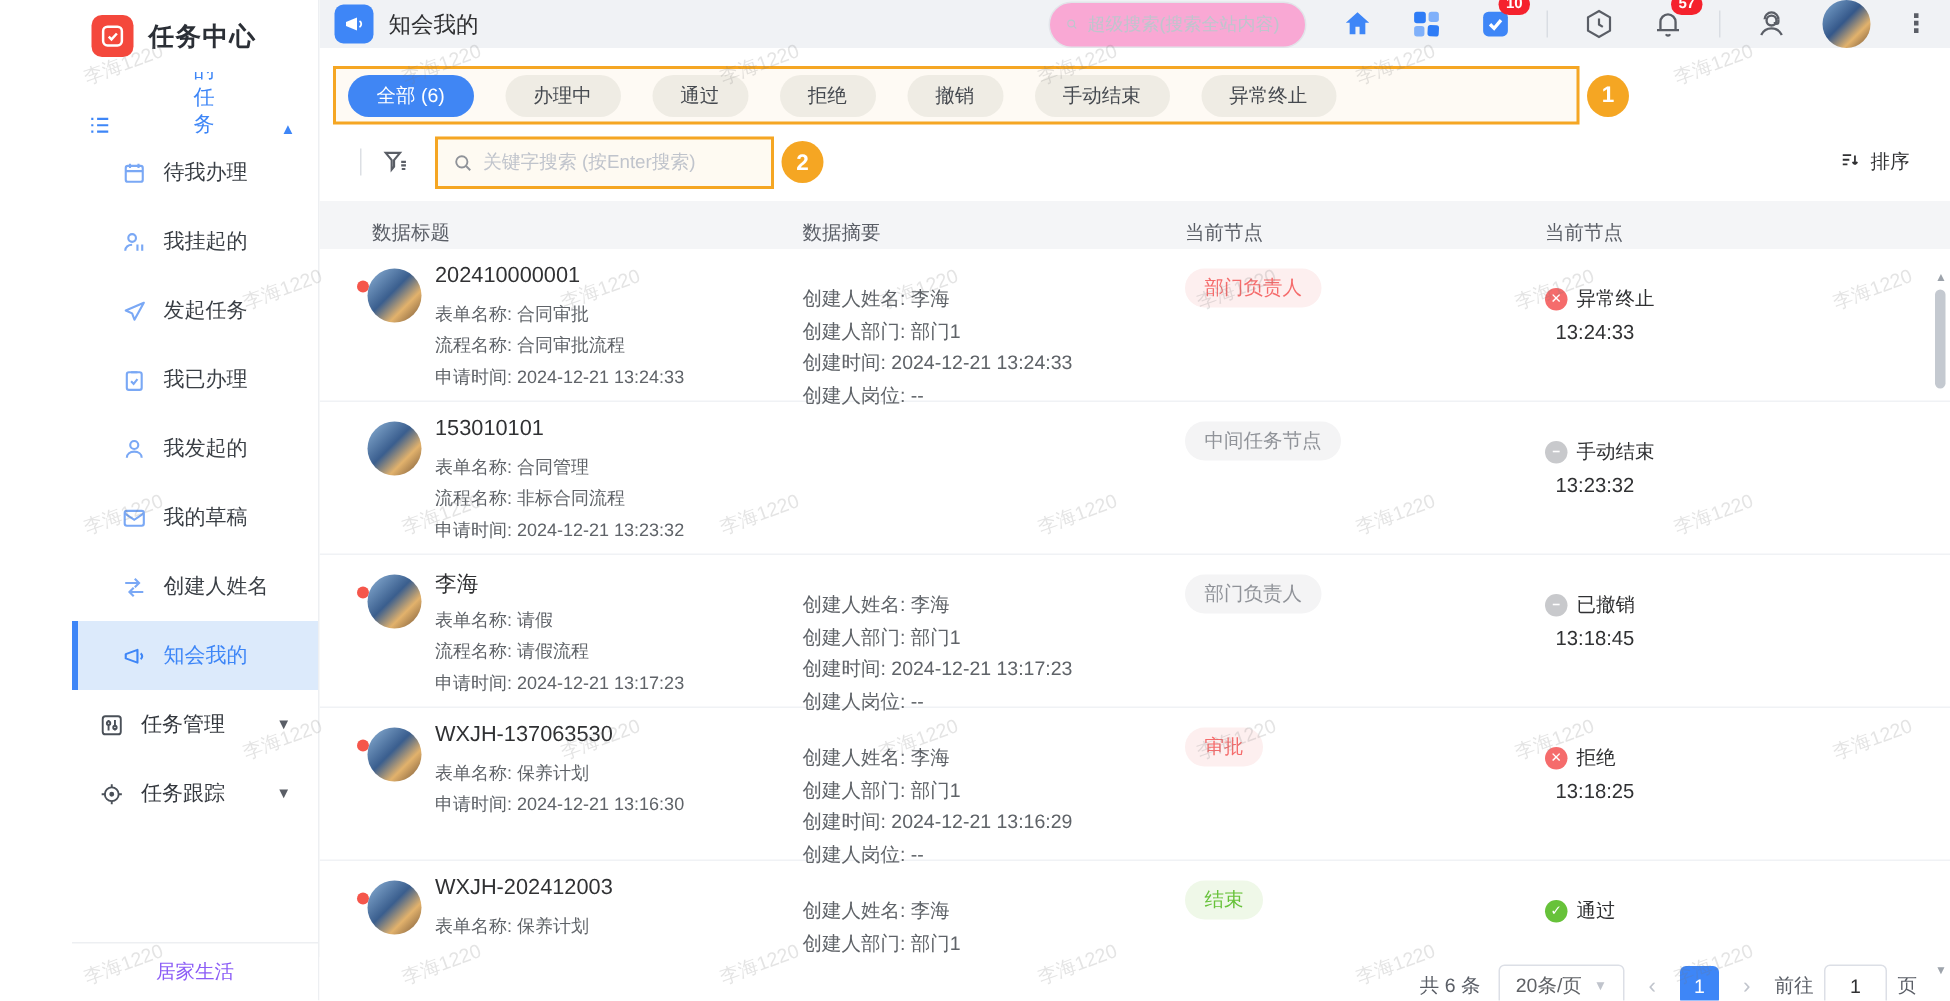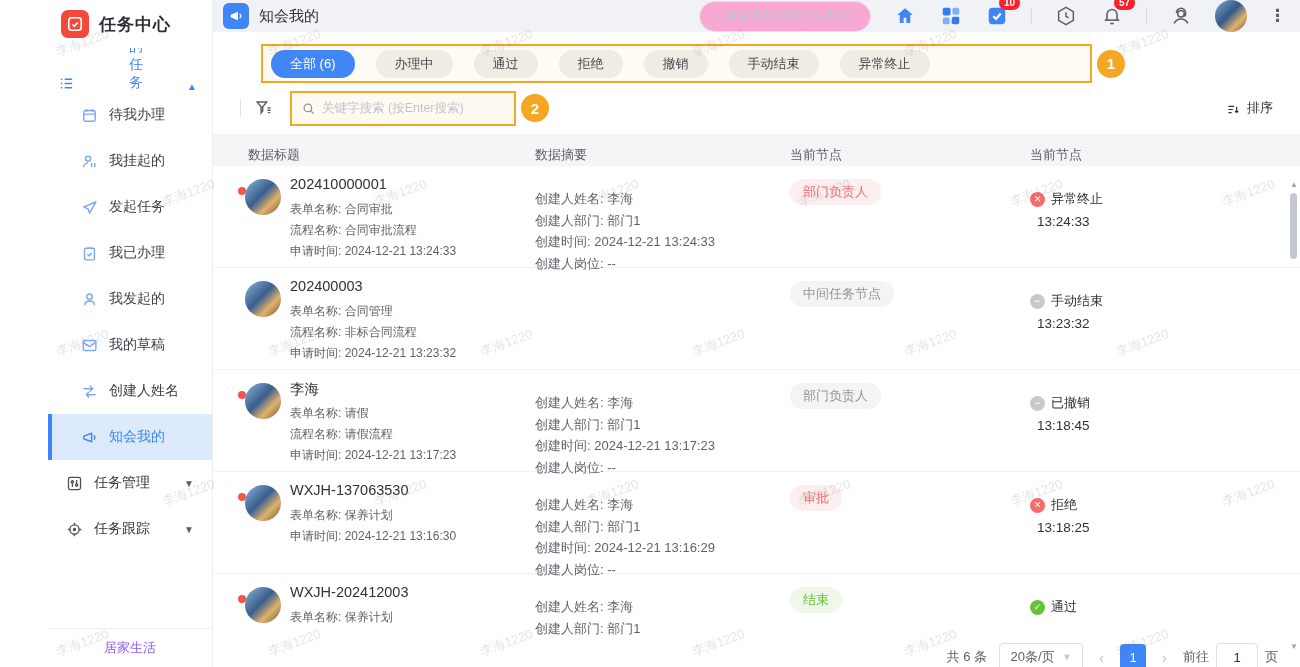--- a/index.html
+++ b/index.html
@@ -43,34 +43,34 @@
   .tb-ico { position:relative; width:24px; height:24px; display:flex; align-items:center; justify-content:center; cursor:pointer; }
   .tb-ico svg { width:22px; height:22px; }
   .tb-badge { position:absolute; top:-8px; left:14px; background:#F5222D; color:#fff; font-size:10px; font-weight:bold; border-radius:9px; padding:1px 5px; line-height:12px; min-width:14px; text-align:center; }
   .tb-divider { width:1px; height:18px; background:#D9DDE3; }
   .tb-avatar { width:32px; height:32px; border-radius:50%; background:linear-gradient(135deg,#7FA8D0 0%,#35588A 45%,#E2B26C 72%,#6E4F33 100%); cursor:pointer; }
   .tb-more { font-size:17px; font-weight:bold; color:#5A5E66; letter-spacing:0; cursor:pointer; line-height:10px; }
 
   
   .content { flex:1; background:#fff; position:relative; }
   .filter-row { display:flex; align-items:center; padding:12px 0 0 9px; }
-  .filter-box { width:831px; height:39px; border:2px solid #F5A623; background:rgba(245,166,35,0.05); display:flex; align-items:center; padding:0 8px; gap:21px;margin-left:39px; }
+  .filter-box { width:831px; height:39px; border:2px solid #F5A623; background:rgba(245,166,35,0.05); display:flex; align-items:center; padding:0 8px; gap:21px; }
   .pill { height:28px; border-radius:14px; background:#EFECE4; color:#45494F; font-size:13px; display:flex; align-items:center; padding:0 19px; cursor:pointer; white-space:nowrap; }
   .pill.active { background:#4086F4; color:#fff; }
   .ann-badge { width:28px; height:28px; border-radius:50%; background:#F5A623; color:#fff; font-size:15px; font-weight:bold; display:flex; align-items:center; justify-content:center; margin-left:5px; }
 
   .search-row { display:flex; align-items:center; margin-top:7px; padding-left:9px; height:36px; }
   .vdiv { width:1px; height:18px; background:#DCDFE4; margin-right:13px; margin-left:18px; }
   .funnel-btn { width:20px; height:20px; display:flex; cursor:pointer; color:#5A5E66; margin-right:16px; }
   .funnel-btn svg { width:19px; height:19px; }
   .kw-box { width:226px; height:35px; border:2px solid #F5A623; background:rgba(245,166,35,0.06); display:flex; align-items:center; padding:0 9px; gap:6px; color:#C0C4CC; }
   .kw-box svg { width:15px; height:15px; }
   .kw-box input { border:none; outline:none; background:transparent; font-size:12.5px; width:175px; color:#606266; }
   .kw-box input::placeholder { color:#C0C4CC; }
-  .sort-btn { margin-left:auto; margin-right:27px; display:flex; align-items:flex-end; gap:6px; font-size:13px; color:#303133; cursor:pointer; }
+  .sort-btn { margin-left:auto; margin-right:27px; display:flex; align-items:flex-start; gap:6px; font-size:13px; color:#303133; cursor:pointer; }
   .sort-btn svg { width:15px; height:15px; }
 
   .thead { height:32px; background:#F4F5F7; position:relative; margin-top:8px; font-size:13px; color:#5A5E66; }
   .thead span { position:absolute; top:12px; }
   .th-c1 { left:35px; } .th-c2 { left:322px; } .th-c3 { left:577px; } .th-c4 { left:817px; }
 
   .rows {}
   .trow { height:102px; border-bottom:1px solid #F0F2F5; position:relative; cursor:pointer; }
   .dot { position:absolute; left:25px; top:21px; width:8px; height:8px; border-radius:50%; background:#F5564B; }
   .avatar { position:absolute; left:32px; top:13px; width:36px; height:36px; border-radius:50%; background:linear-gradient(135deg,#8FB4D8 0%,#3A5E8E 45%,#E2B26C 70%,#6E4F33 100%); }
@@ -367,21 +367,21 @@
             <div class="rstatus">
               <div class="st-line">
                 <span class="st-ico st-error">✕</span>
                 <span>异常终止</span>
               </div>
               <div class="st-time">13:24:33</div>
             </div>
           </div>
           <div class="trow">
             <span class="avatar"></span>
-            <div class="rtitle">202400003</div>
+            <div class="rtitle">153010101</div>
             <div class="rlines">
               <div>表单名称: 合同管理</div>
               <div>流程名称: 非标合同流程</div>
               <div>申请时间: 2024-12-21 13:23:32</div>
             </div>
             <div class="rsummary"></div>
             <span class="node-pill node-info">中间任务节点</span>
             <div class="rstatus">
               <div class="st-line">
                 <span class="st-ico st-info">−</span>

